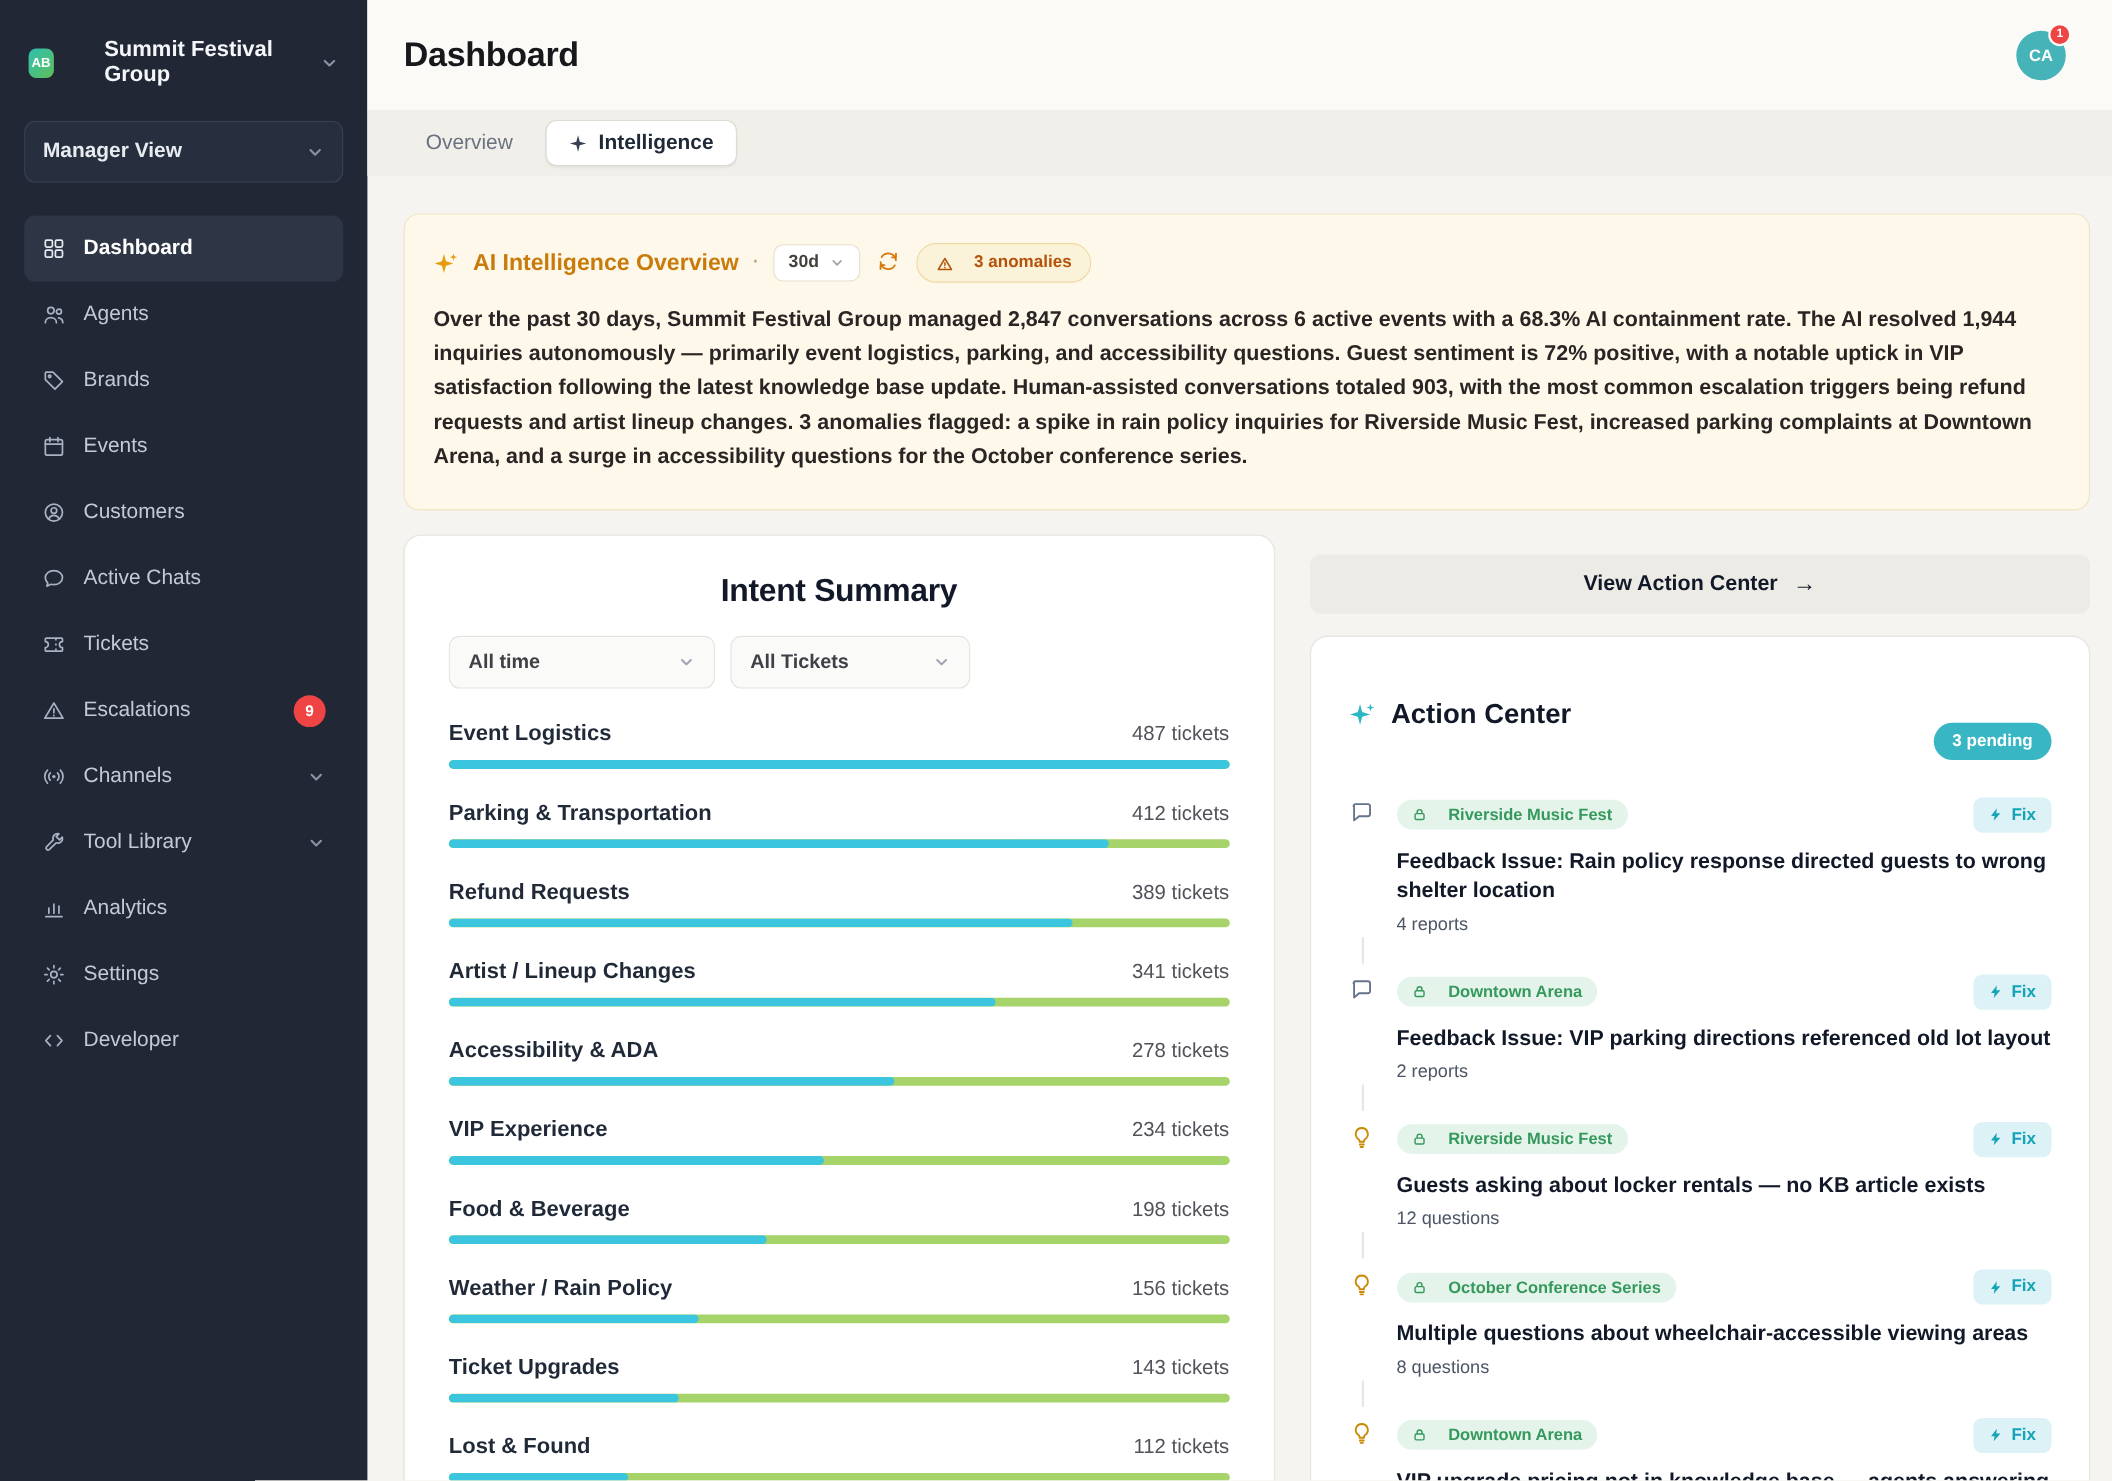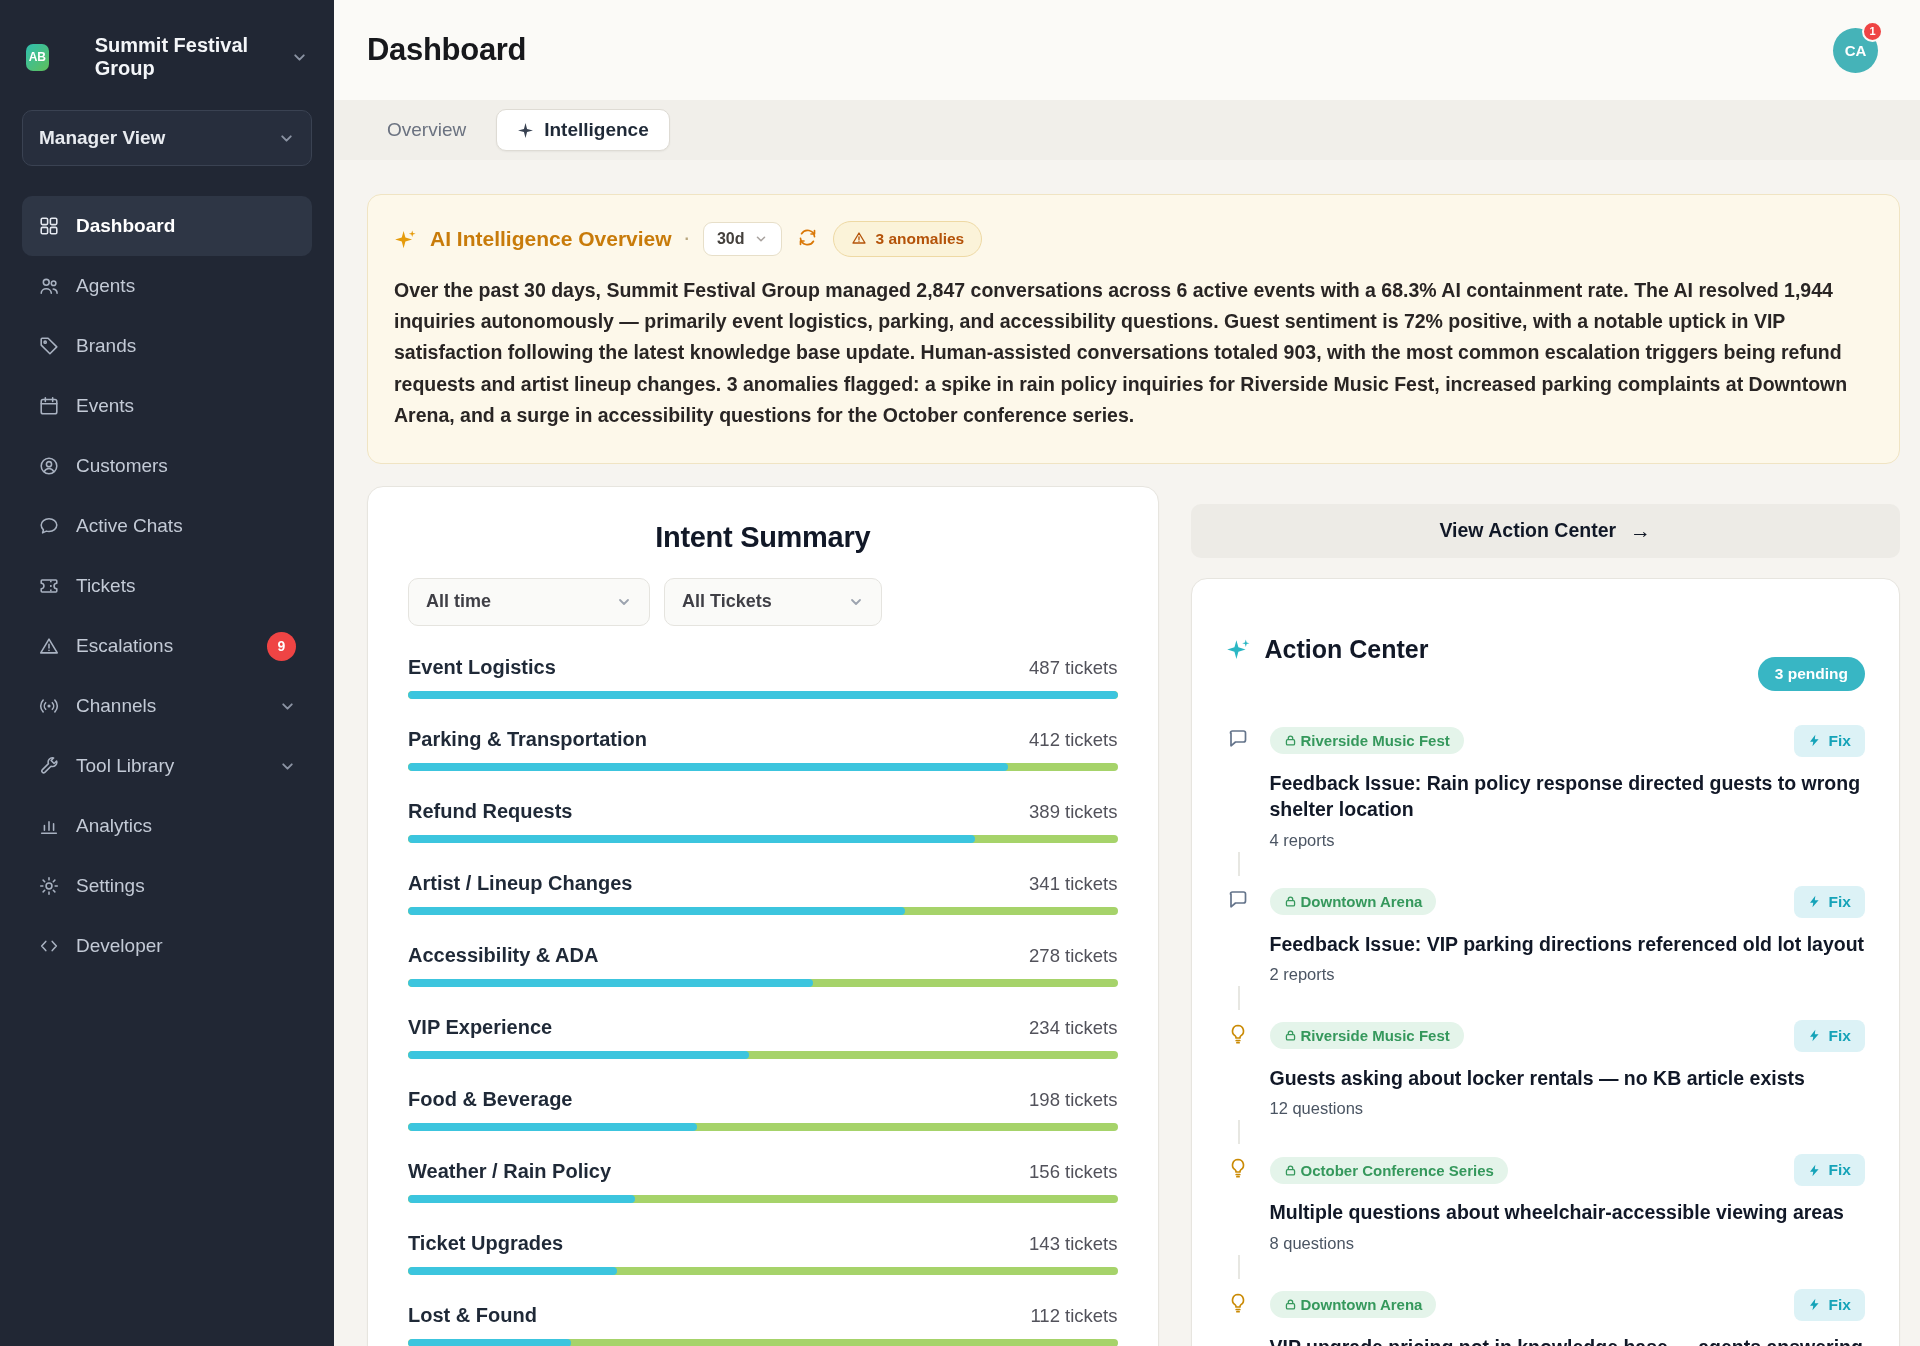--- a/index.html
+++ b/index.html
@@ -67,21 +67,21 @@
   .ai-card { background:#fdf8ea; border:1px solid #f0e4c3; border-radius:14px; padding:26px 42px 32px 26px; }
   .ai-head { display:flex; align-items:center; gap:13px; }
   .ai-head .spark { width:23px; height:23px; color:#e59b0b; }
   .ai-title { font-size:21px; font-weight:800; color:#c87b0a; }
   .ai-dot { color:#b8a67e; font-weight:700; }
   .range-select { background:#fff; border:1px solid #e7dfc9; border-radius:9px; padding:7px 13px;
     display:inline-flex; align-items:center; gap:9px; font-size:16px; font-weight:600; color:#44403c; cursor:pointer; }
   .range-select .chev { width:14px; height:14px; color:#a8a29e; }
   .refresh-btn { background:none; border:none; color:#d97706; padding:2px; cursor:pointer; }
   .refresh-btn svg { width:21px; height:21px; }
-  .anomaly-pill { display:inline-flex; align-items:flex-start; gap:9px; border:1px solid #eed9a4; background:#fbf3d9;
+  .anomaly-pill { display:inline-flex; align-items:flex-end; gap:19px; border:1px solid #eed9a4; background:#fbf3d9;
     color:#b45309; border-radius:999px; padding:8px 17px; font-size:15.5px; font-weight:600; cursor:pointer; }
   .anomaly-pill svg { width:16px; height:16px; }
   .ai-summary { margin:18px 0 0; font-size:19.5px; line-height:1.6; color:#292524; font-weight:600; }
 
   
   .cols { display:flex; gap:32px; margin-top:22px; align-items:flex-start; }
   .card { background:#fff; border:1px solid #e7e5df; border-radius:16px; box-shadow:0 1px 2px rgba(0,0,0,.03); }
 
   .intent-card { flex:1; padding:34px 40px 40px; }
   .intent-title { font-size:29px; font-weight:800; color:#111827; margin:0; letter-spacing:-.3px;text-align:center; }
@@ -112,21 +112,21 @@
   .ac-title { font-size:25px; font-weight:800; color:#111827; margin:0; }
   .pending-pill { margin-left:auto; background:#38b6c4; color:#fff; border-radius:999px; padding:8px 17px;
     font-size:15.5px; font-weight:700;margin-top:48px; }
 
   .action-item { display:grid; grid-template-columns:30px 1fr; column-gap:14px; padding:12px 0 24px; position:relative; }
   .action-item:not(:last-child)::after { content:""; position:absolute; left:12px; bottom:-2px;
     width:2px; height:24px; background:#e7e7e2; }
   .ai-icon { width:24px; height:24px; color:#64748b; margin-top:2px; }
   .ai-icon.bulb { color:#ca8a04; }
   .item-top { display:flex; align-items:center; justify-content:space-between; }
-  .event-badge { display:inline-flex; align-items:center; gap:4px; background:#e4f4ea; color:#35985c;
+  .event-badge { display:inline-flex; align-items:center; gap:20px; background:#e4f4ea; color:#35985c;
     border-radius:999px; padding:5px 14px; font-size:15px; font-weight:700; cursor:pointer; }
   .event-badge svg { width:13px; height:13px; }
   .fix-chip { display:inline-flex; align-items:center; gap:8px; background:#dcf2f6; color:#15a3b8;
     border:none; border-radius:8px; padding:7px 14px; font-family:inherit; font-size:15.5px; font-weight:700; cursor:pointer; }
   .fix-chip svg { width:13px; height:13px; }
   .item-title { margin-top:13px; font-size:19.5px; font-weight:700; color:#111827; line-height:1.35; max-width:660px; }
   .item-meta { margin-top:8px; font-size:16.5px; font-weight:500; color:#4b5563; }
 </style>
 </head>
 <body>

